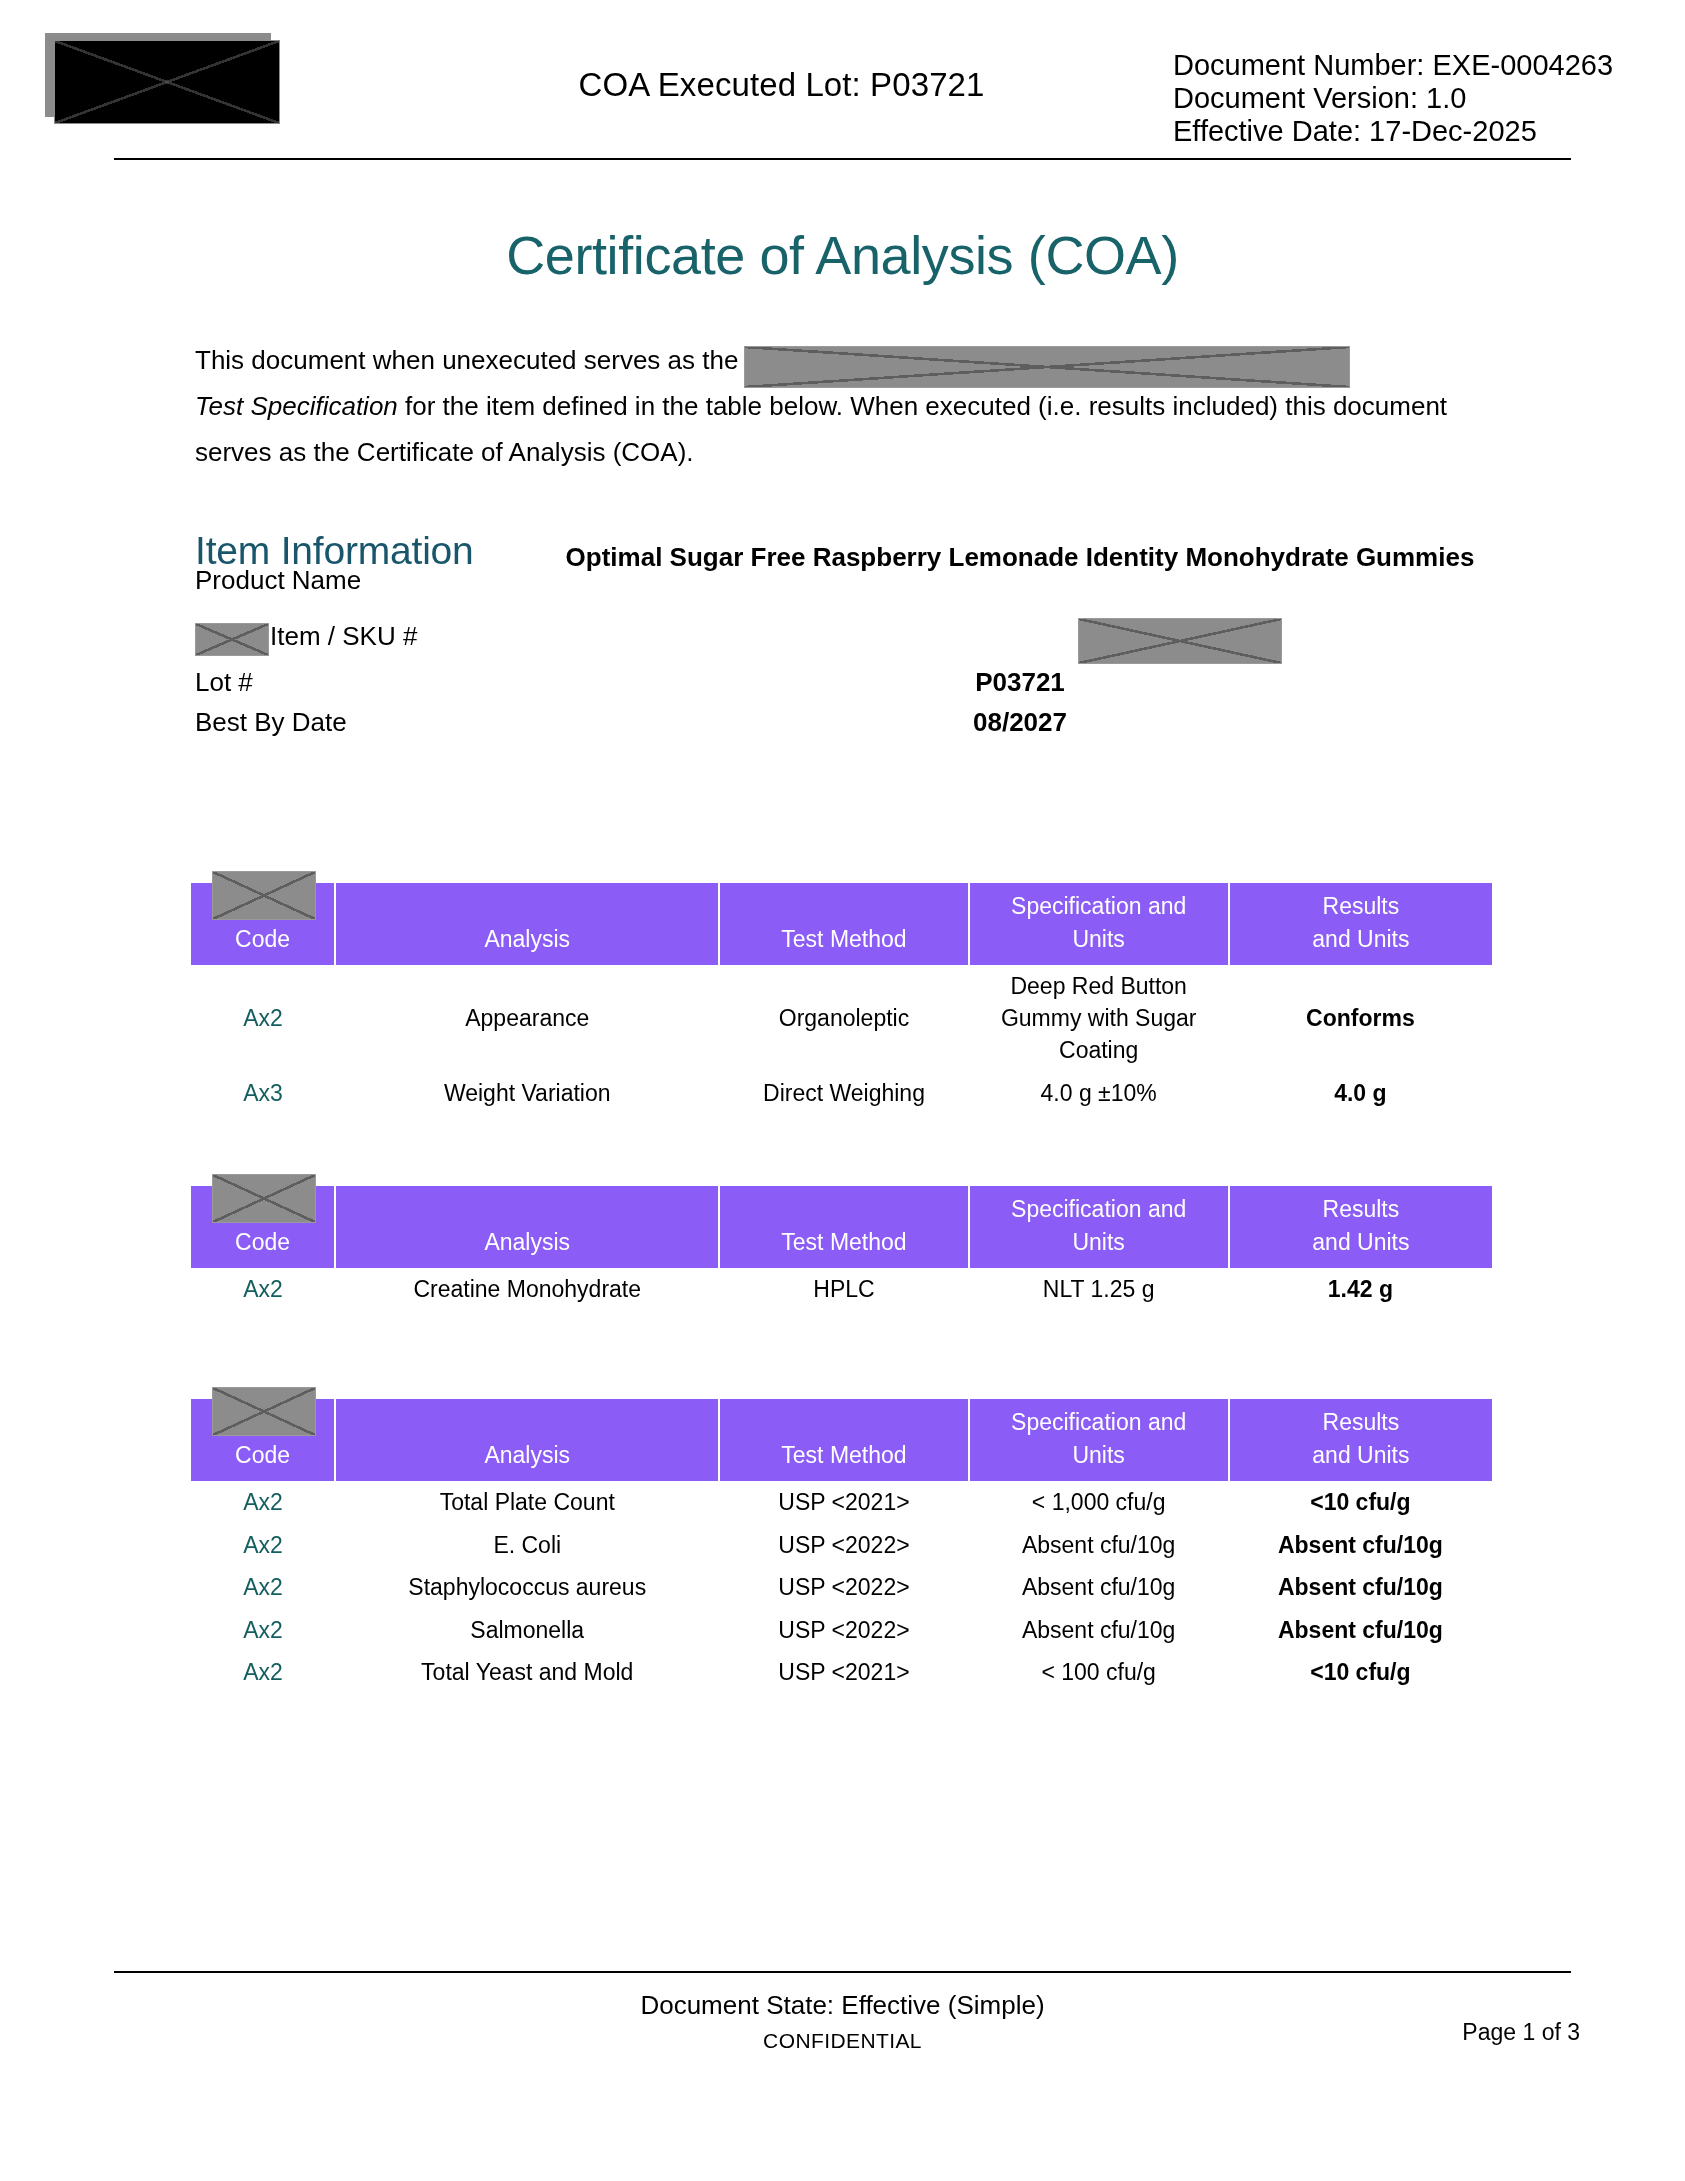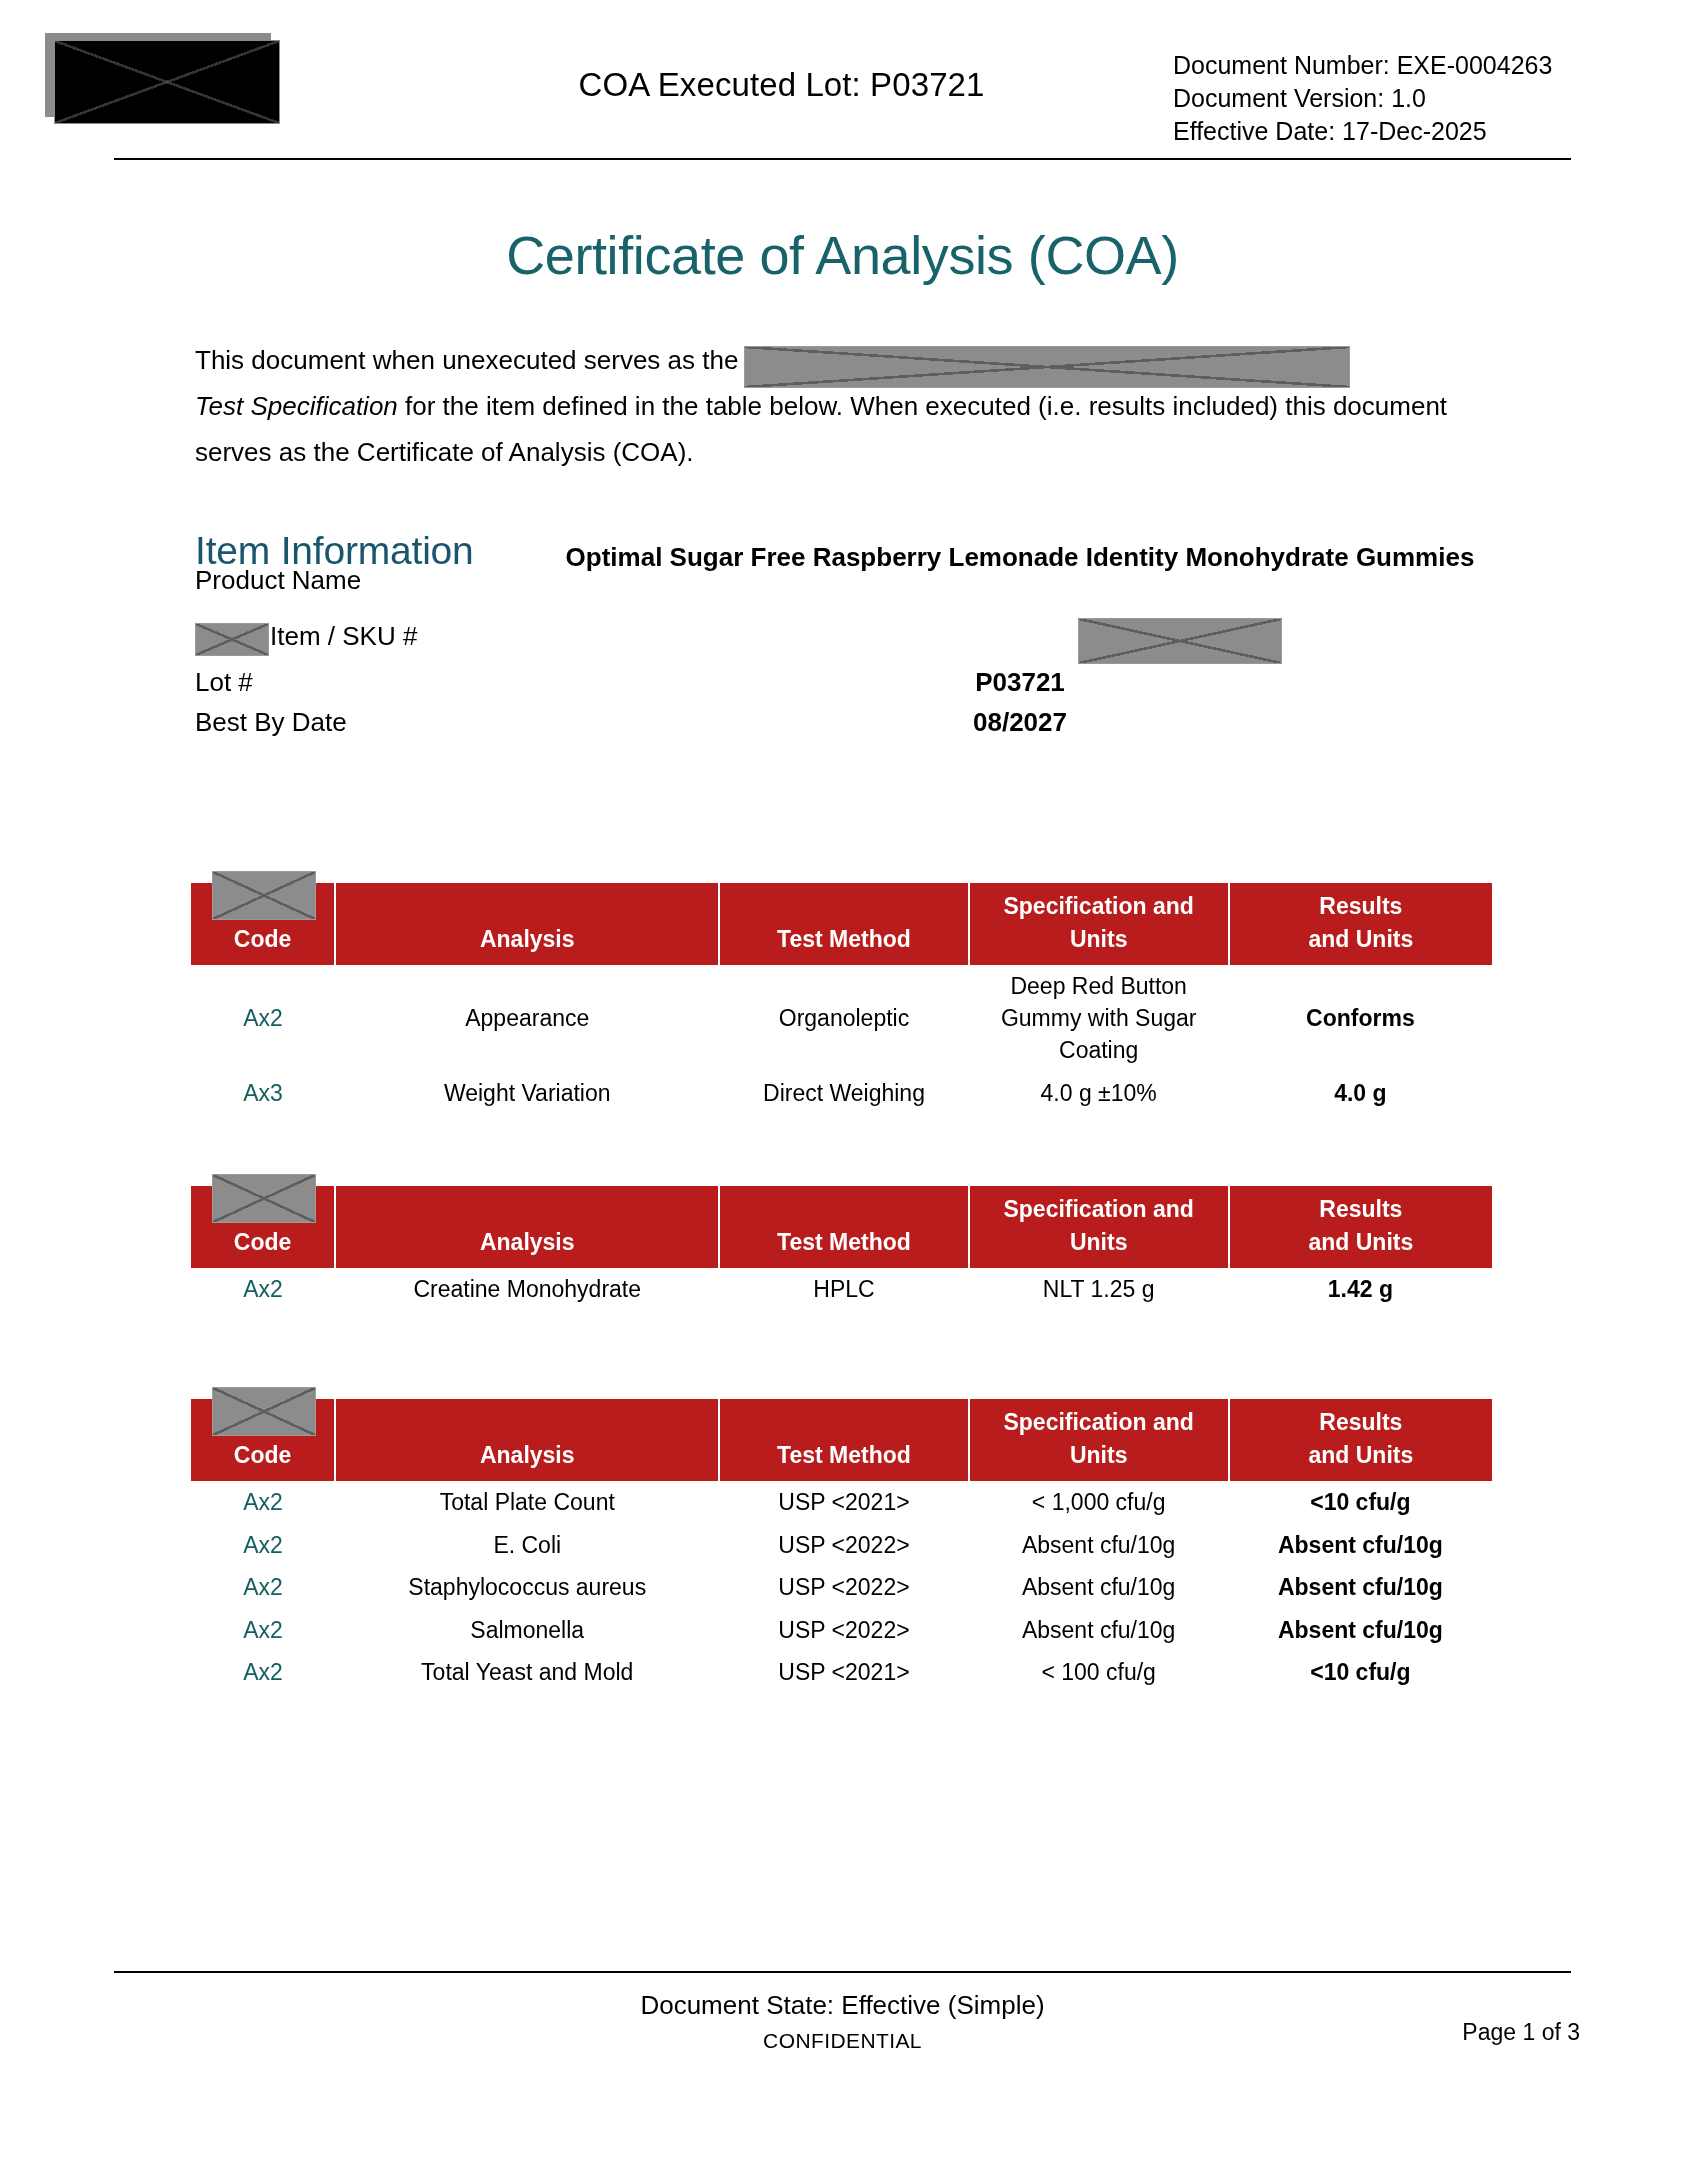--- a/index.html
+++ b/index.html
@@ -75,21 +75,21 @@
     position: absolute;
     left: 492px; top: 66px;
     width: 579px;
     text-align: center;
     font-size: 33px;
     letter-spacing: 0.1px;
   }
   .header-right {
     position: absolute;
     left: 1173px; top: 49px;
-    font-size: 25px;
+    font-size: 29px;
     line-height: 33px;
     text-align: left;
   }
   .header-rule {
     position: absolute;
     left: 114px; top: 158px;
     width: 1457px;
     height: 0;
     border-top: 2.6px solid #000;
   }
@@ -152,23 +152,23 @@
 
   
   .data-table {
     position: absolute;
     left: 191px;
     width: 1301px;
     border-collapse: collapse;
     table-layout: fixed;
   }
   .data-table thead th {
-    background: #b91c1c;
+    background: #8b5cf6;
     color: #ffffff;
-    font-weight: 700;
+    font-weight: 400;
     font-size: 23px;
     line-height: 33px;
     padding: 7px 3.5px 8.8px 3.5px;
     text-align: center;
     vertical-align: bottom;
     border-right: 2.6px solid #ffffff;
     height: 72px;
   }
   .data-table thead th:last-child { border-right: none; }
   .data-table thead th.code-th { position: relative; }

